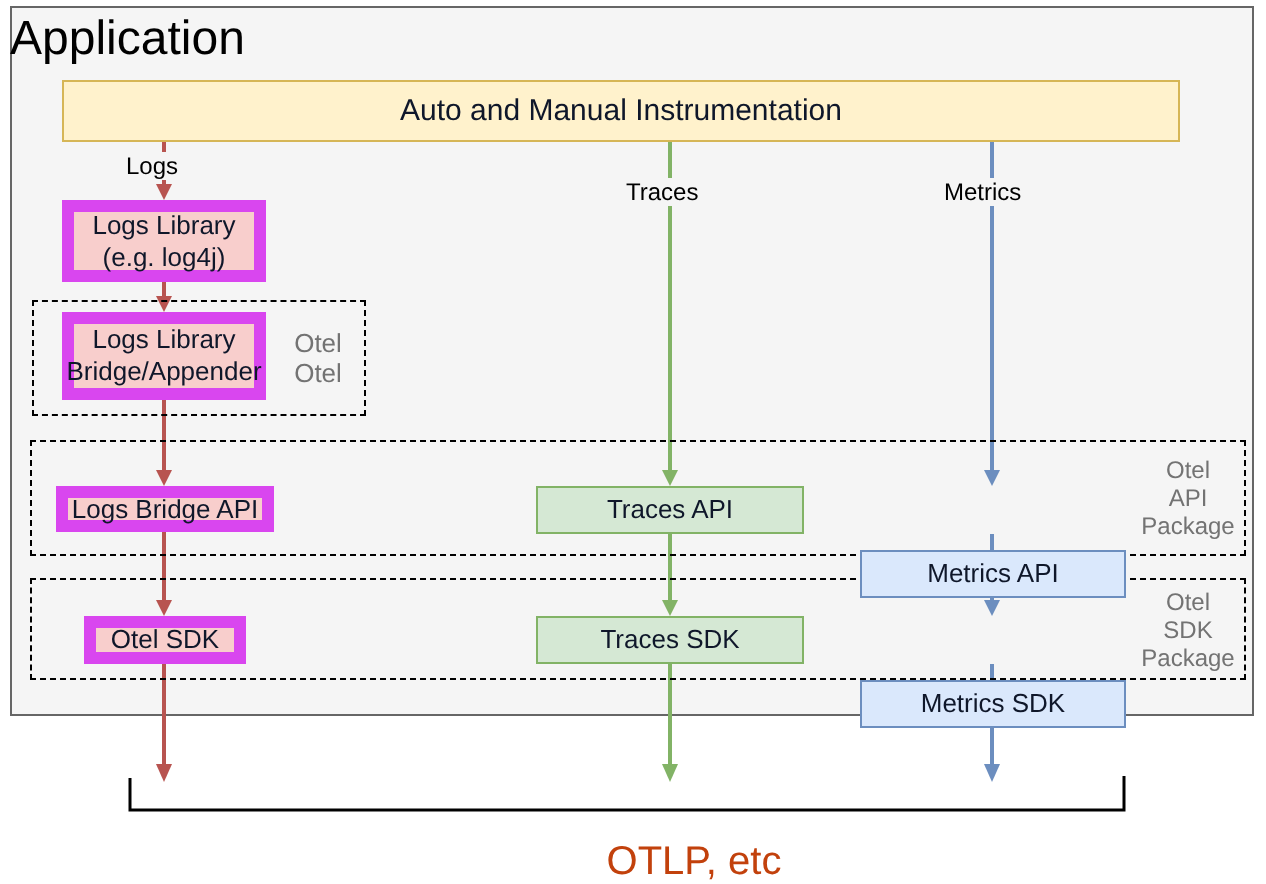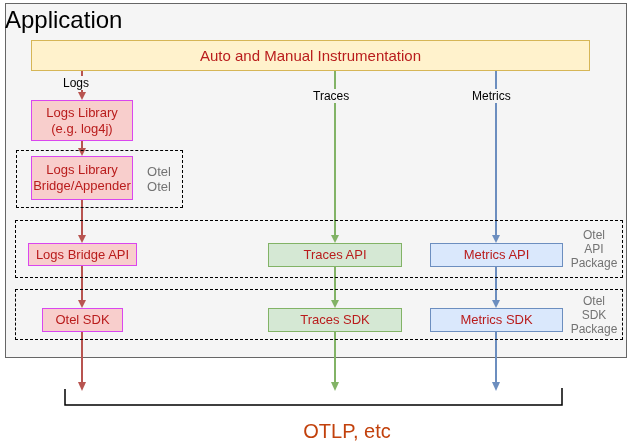--- a/index.html
+++ b/index.html
@@ -7,26 +7,26 @@
   .canvas { position:relative; width:633px; height:442px; background:#ffffff; overflow:hidden; }
 
   .app-box { position:absolute; left:5px; top:3px; width:622px; height:355px;
              background:#f5f5f5; border:1px solid #666666; z-index:0; }
   .app-title { position:absolute; left:5px; top:6px; width:622px; text-align:left;
                font-size:24px; color:#000; z-index:3; }
 
   .overlay { position:absolute; left:0; top:0; z-index:1; pointer-events:none; }
 
   .box { position:absolute; display:flex; flex-direction:column; align-items:center;
-         justify-content:center; text-align:center; font-size:13px; color:#b91c1c;
+         justify-content:center; text-align:center; font-size:13px; color:#0f172a;
          line-height:16px; z-index:2; }
   .yellow { background:#fff2cc; border:1px solid #d6b656; }
-  .pink   { background:#f8cecc; border:1px solid #d946ef; }
+  .pink   { background:#f8cecc; border:6px solid #d946ef; }
   .greenb { background:#d5e8d4; border:1px solid #82b366; }
-  .blueb  { background:#dae8fc; border:1px solid #6c8ebf; }
+  .blueb  { background:#dae8fc; border:1px solid #6c8ebf;margin-top:32px; }
   .dashed { position:absolute; border:1px dashed #000; background:transparent; z-index:1; }
 
   .flow-label { position:absolute; font-size:12px; color:#000; text-align:left;
                 background:#f5f5f5; padding:0 2px; z-index:3; }
   .group-label { position:absolute; display:flex; flex-direction:column; align-items:center;
                  justify-content:center; text-align:center; color:#737373; z-index:2; }
   .group-label span { display:block; }
   .gl-13 { font-size:13px; line-height:15px; }
   .gl-12 { font-size:12px; line-height:14px; }
 

